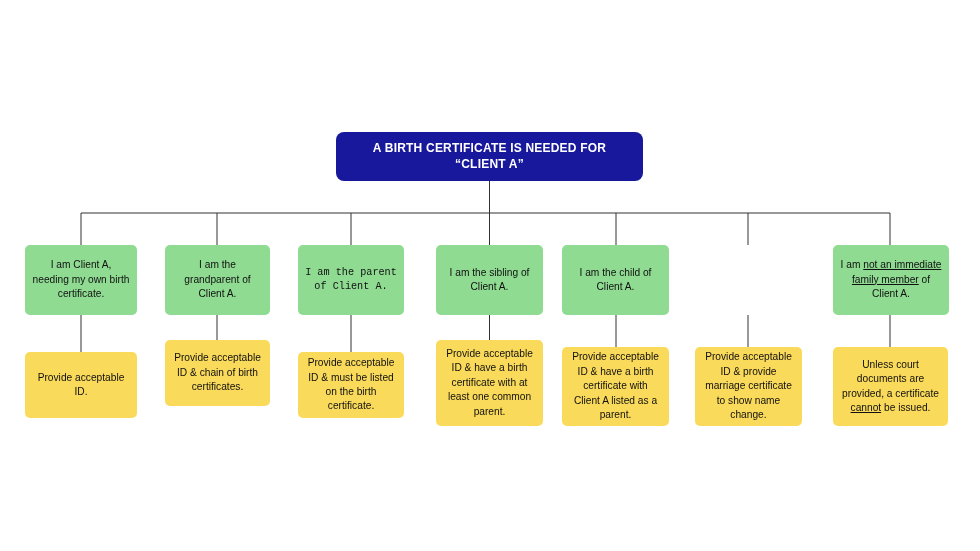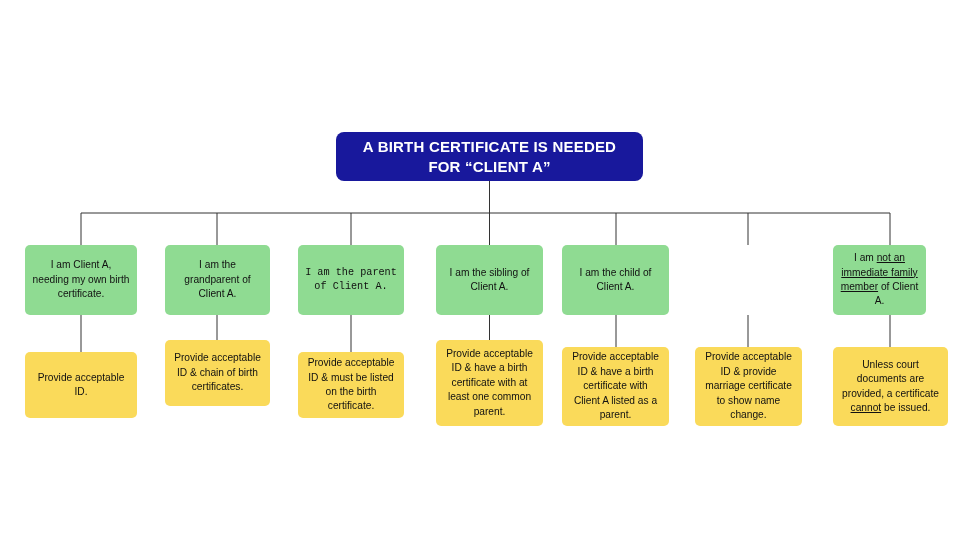--- a/index.html
+++ b/index.html
@@ -30,21 +30,21 @@
     height: 49px;
     background: #18189c;
     border-radius: 8px;
     display: flex;
     align-items: center;
     justify-content: center;
     text-align: center;
   }
   .root-node .root-label {
     color: #ffffff;
-    font-size: 15px;
+    font-size: 12px;
     font-weight: bold;
     letter-spacing: 0.2px;
     line-height: 1.3;
     padding: 0 10px;
   }
   .branch-node {
     position: absolute;
     background: #8fdb92;
     border-radius: 5px;
     display: flex;
@@ -139,20 +139,20 @@
     <span class="branch-label">I am the child of Client A.</span>
   </div>
   <div class="leaf-node" style="left:562px; top:347px; width:107px; height:79px;">
     <span class="leaf-label">Provide acceptable ID &amp; have a birth certificate with Client A listed as a parent.</span>
   </div>
 
   <div class="leaf-node" style="left:695px; top:347px; width:107px; height:79px;">
     <span class="leaf-label">Provide acceptable ID &amp; provide marriage certificate to show name change.</span>
   </div>
 
-  <div class="branch-node" style="left:833px; top:245px; width:93px; height:70px;">
+  <div class="branch-node" style="left:833px; top:245px; width:116px; height:70px;">
     <span class="branch-label"><span>I am </span><u>not an immediate family member</u><span> of Client A.</span></span>
   </div>
   <div class="leaf-node" style="left:833px; top:347px; width:115px; height:79px;">
     <span class="leaf-label"><span>Unless court documents are provided, a certificate </span><u>cannot</u><span> be issued.</span></span>
   </div>
 
 </div>
 
 </body></html>

